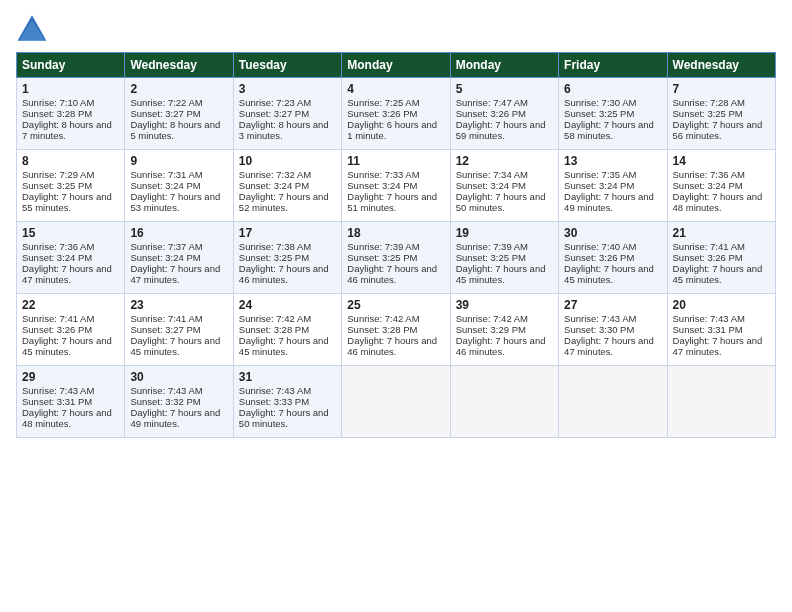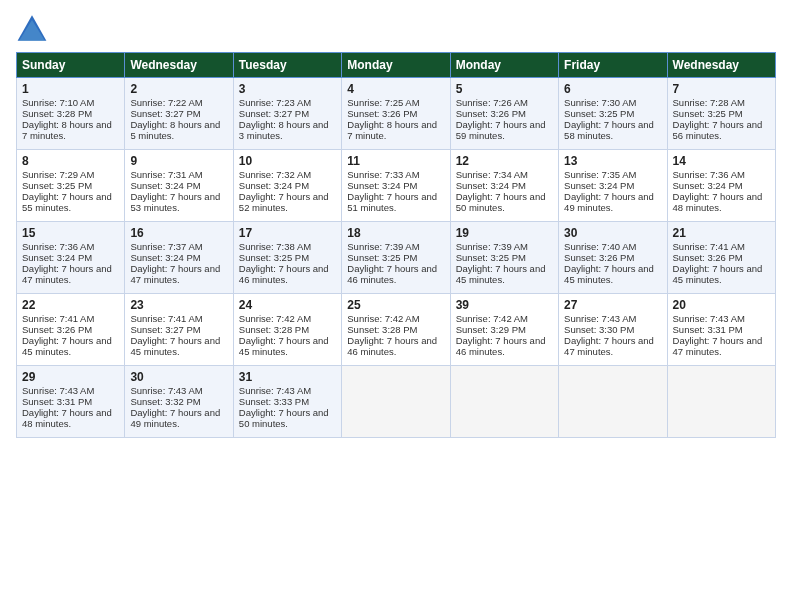--- a/index.html
+++ b/index.html
@@ -126,22 +126,22 @@
           <th>Monday</th>
           <th>Friday</th>
           <th>Wednesday</th>
         </tr>
     </thead>
     <tbody id="calendar-body">
     <tr class="week-row">
           <td><span class="day-num">1</span><span>Sunrise: 7:10 AM</span><br><span>Sunset: 3:28 PM</span><br><span>Daylight: 8 hours and 7 minutes.</span></td>
           <td><span class="day-num">2</span><span>Sunrise: 7:22 AM</span><br><span>Sunset: 3:27 PM</span><br><span>Daylight: 8 hours and 5 minutes.</span></td>
           <td><span class="day-num">3</span><span>Sunrise: 7:23 AM</span><br><span>Sunset: 3:27 PM</span><br><span>Daylight: 8 hours and 3 minutes.</span></td>
-          <td><span class="day-num">4</span><span>Sunrise: 7:25 AM</span><br><span>Sunset: 3:26 PM</span><br><span>Daylight: 8 hours and 7 minute.</span></td>
-          <td><span class="day-num">5</span><span>Sunrise: 7:26 AM</span><br><span>Sunset: 3:26 PM</span><br><span>Daylight: 7 hours and 59 minutes.</span></td>
+          <td><span class="day-num">4</span><span>Sunrise: 7:25 AM</span><br><span>Sunset: 3:26 PM</span><br><span>Daylight: 6 hours and 1 minute.</span></td>
+          <td><span class="day-num">5</span><span>Sunrise: 7:47 AM</span><br><span>Sunset: 3:26 PM</span><br><span>Daylight: 7 hours and 59 minutes.</span></td>
           <td><span class="day-num">6</span><span>Sunrise: 7:30 AM</span><br><span>Sunset: 3:25 PM</span><br><span>Daylight: 7 hours and 58 minutes.</span></td>
           <td><span class="day-num">7</span><span>Sunrise: 7:28 AM</span><br><span>Sunset: 3:25 PM</span><br><span>Daylight: 7 hours and 56 minutes.</span></td>
         </tr>
         <tr class="week-row">
           <td><span class="day-num">8</span><span>Sunrise: 7:29 AM</span><br><span>Sunset: 3:25 PM</span><br><span>Daylight: 7 hours and 55 minutes.</span></td>
           <td><span class="day-num">9</span><span>Sunrise: 7:31 AM</span><br><span>Sunset: 3:24 PM</span><br><span>Daylight: 7 hours and 53 minutes.</span></td>
           <td><span class="day-num">10</span><span>Sunrise: 7:32 AM</span><br><span>Sunset: 3:24 PM</span><br><span>Daylight: 7 hours and 52 minutes.</span></td>
           <td><span class="day-num">11</span><span>Sunrise: 7:33 AM</span><br><span>Sunset: 3:24 PM</span><br><span>Daylight: 7 hours and 51 minutes.</span></td>
           <td><span class="day-num">12</span><span>Sunrise: 7:34 AM</span><br><span>Sunset: 3:24 PM</span><br><span>Daylight: 7 hours and 50 minutes.</span></td>
           <td><span class="day-num">13</span><span>Sunrise: 7:35 AM</span><br><span>Sunset: 3:24 PM</span><br><span>Daylight: 7 hours and 49 minutes.</span></td>

